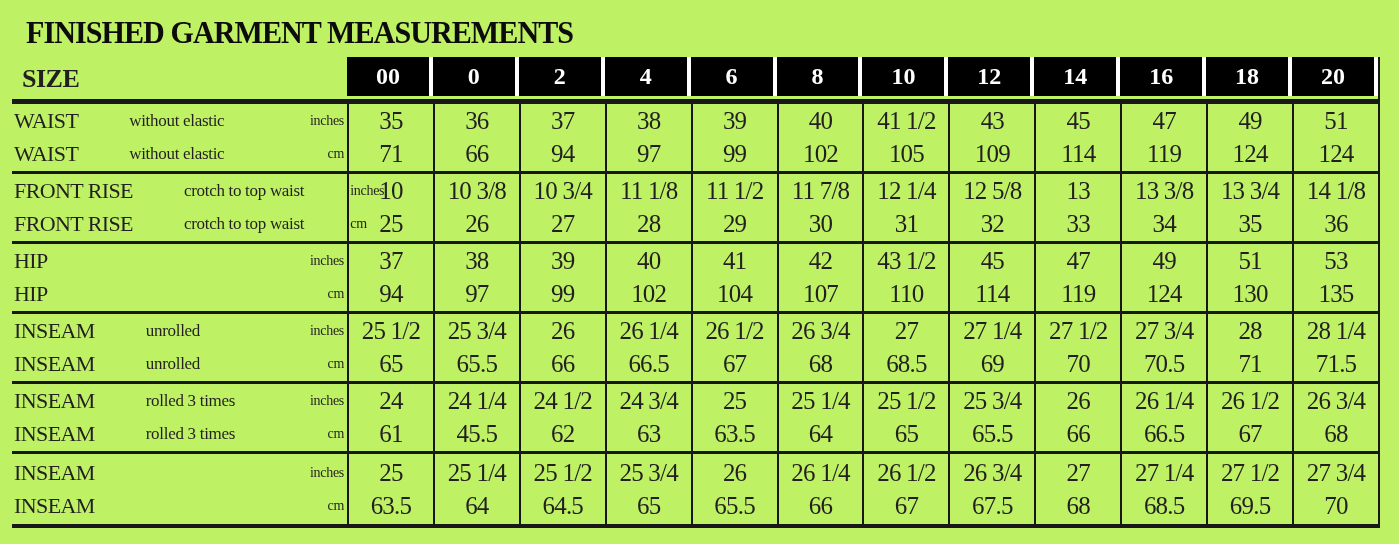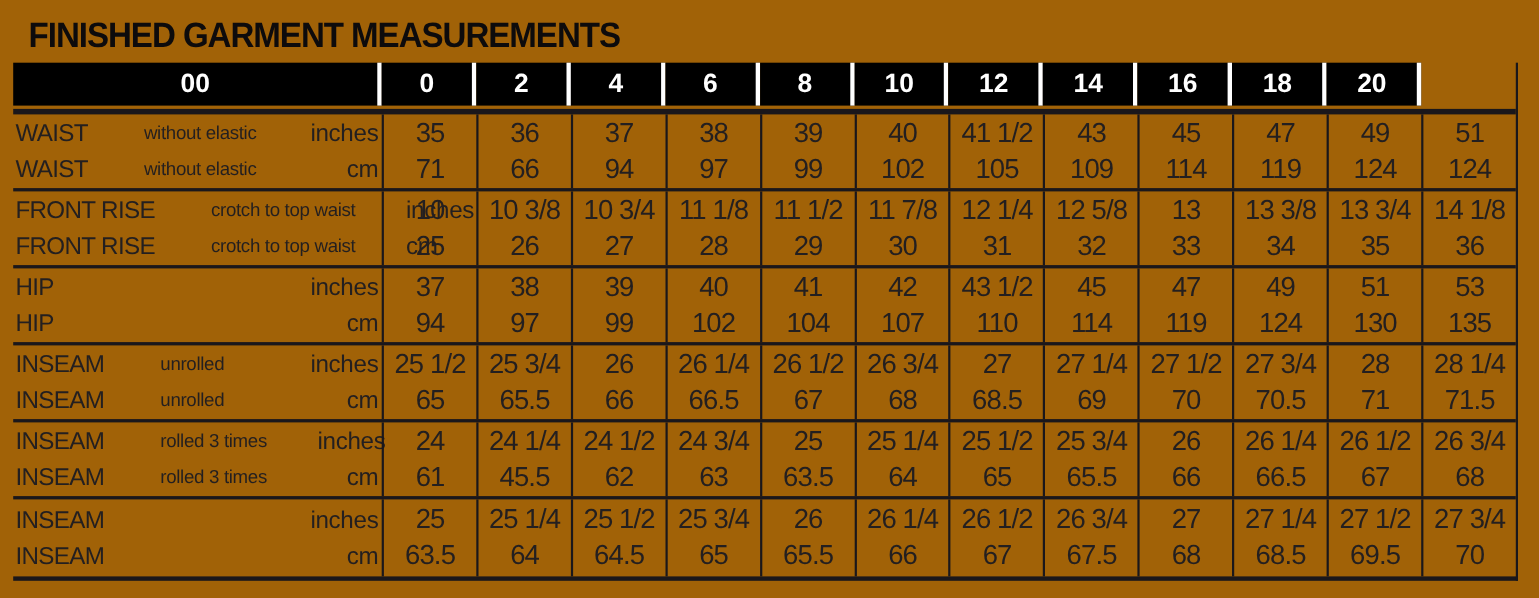--- a/index.html
+++ b/index.html
@@ -1,20 +1,20 @@
 <!DOCTYPE html>
 <html><head>
 <meta charset="utf-8">
 <style>
   * { margin:0; padding:0; box-sizing:border-box; }
   html,body { background:#ffffff; }
   .page {
     position:relative; width:1399px; height:544px; overflow:hidden;
-    background:#a16207; color:#231f20;
-    font-family:Liberation Sans, sans-serif;
+    background:#bef264; color:#231f20;
+    font-family:Liberation Serif, serif;
   }
   .title {
     position:absolute; left:26px; top:14px;
     font-size:32px; font-weight:bold; letter-spacing:-1px;
     color:#0d0b0c; white-space:nowrap;
     transform:scaleX(0.94); transform-origin:left center;
   }
   .table { position:absolute; left:12px; top:57px; width:1368px;
            border-right:2px solid #1a171b; border-bottom:4px solid #1a171b; }
   .header-row {
@@ -35,38 +35,39 @@
     display:grid; grid-template-columns:335px repeat(12,1fr);
     height:70px; border-bottom:3px solid #1a171b;
   }
   .group:last-child { border-bottom:none; }
   .label-cell {
     display:flex; flex-direction:column; justify-content:center; padding-left:2px;
   }
   .label-line { height:33px; display:flex; align-items:center; white-space:nowrap;gap:46px; }
   .mname { font-size:22px; letter-spacing:-0.6px; }
   .mdesc { font-size:17px; margin-left:5px; letter-spacing:-0.3px; }
-  .unit  { margin-left:auto; font-size:22px; padding-right:3px; letter-spacing:-0.3px; }
+  .unit  { margin-left:auto; font-size:14px; padding-right:3px; letter-spacing:-0.3px; }
   .data-cell {
     border-left:2px solid #1a171b;
     display:flex; flex-direction:column; justify-content:center;
   }
   .cell-line {
     height:33px; display:flex; align-items:center; justify-content:center;
     font-size:25px; letter-spacing:-0.8px; white-space:nowrap;
   }
 </style>
 </head>
 <body>
 
 <div class="page">
   <h1 class="title">FINISHED GARMENT MEASUREMENTS</h1>
 
   <div class="table">
     <div class="header-row">
+      <div class="size-label-cell">SIZE</div>
 
     <div class="size-cell">00</div>
         <div class="size-cell">0</div>
         <div class="size-cell">2</div>
         <div class="size-cell">4</div>
         <div class="size-cell">6</div>
         <div class="size-cell">8</div>
         <div class="size-cell">10</div>
         <div class="size-cell">12</div>
         <div class="size-cell">14</div>

